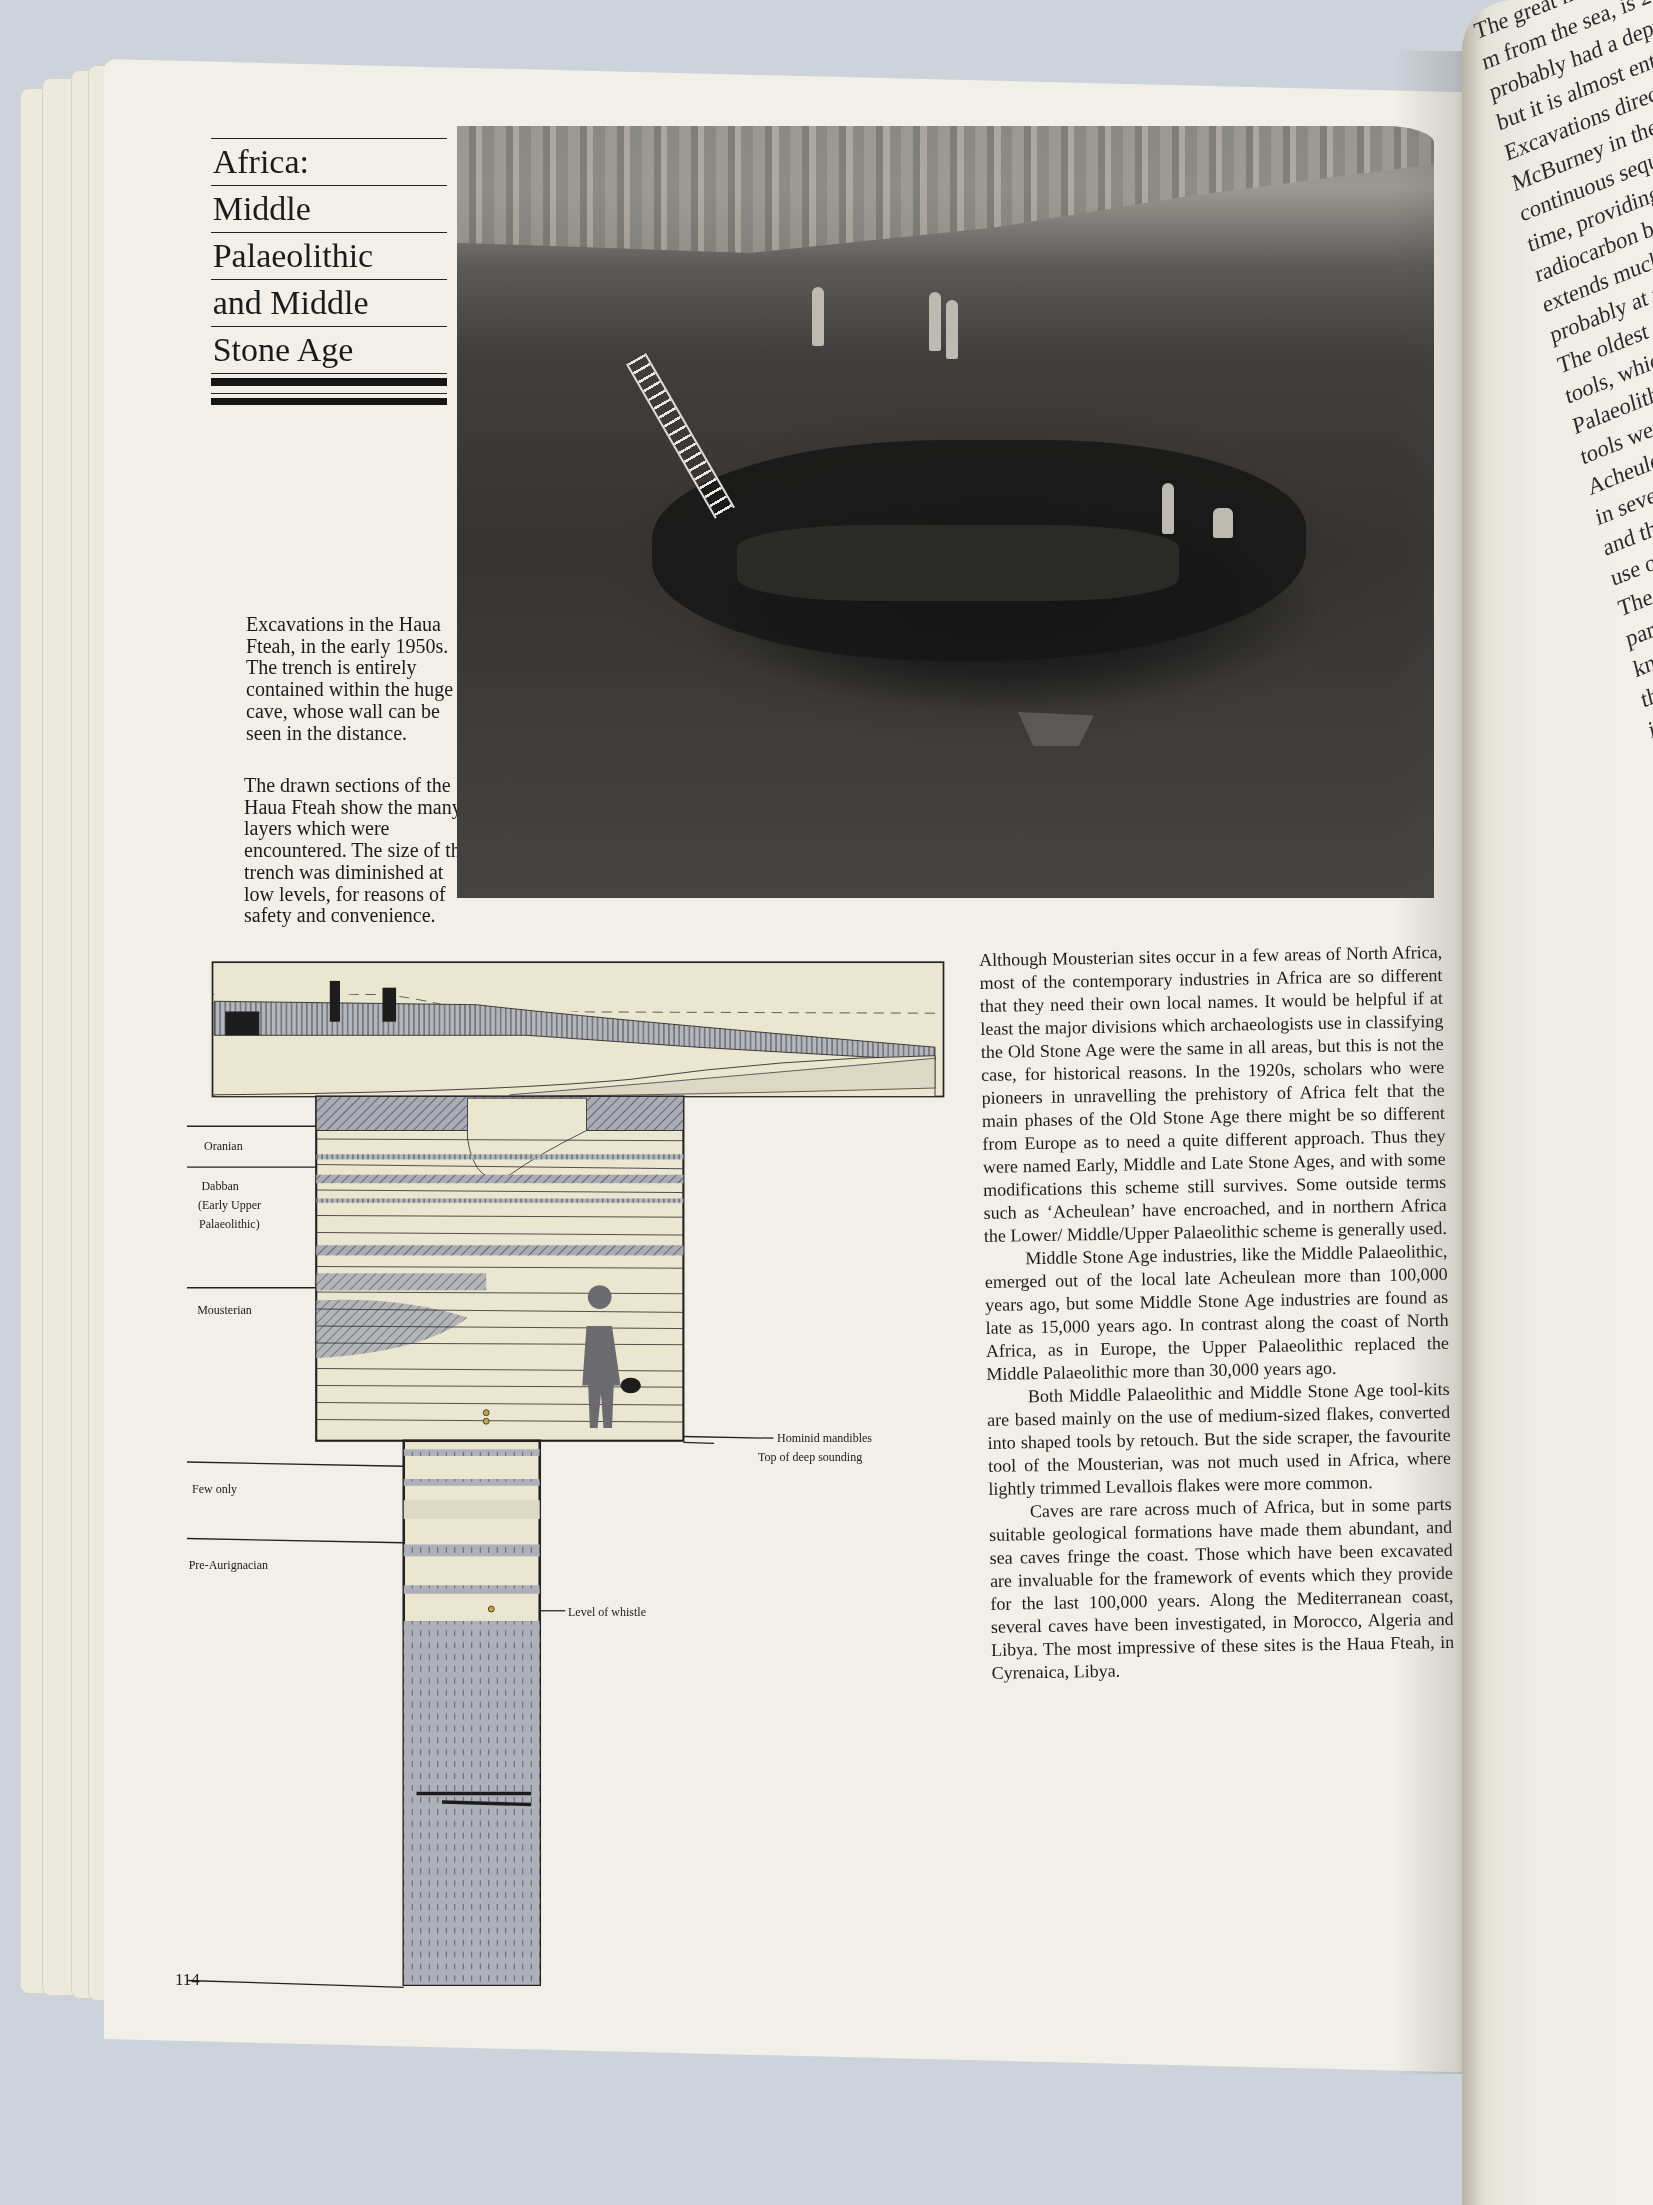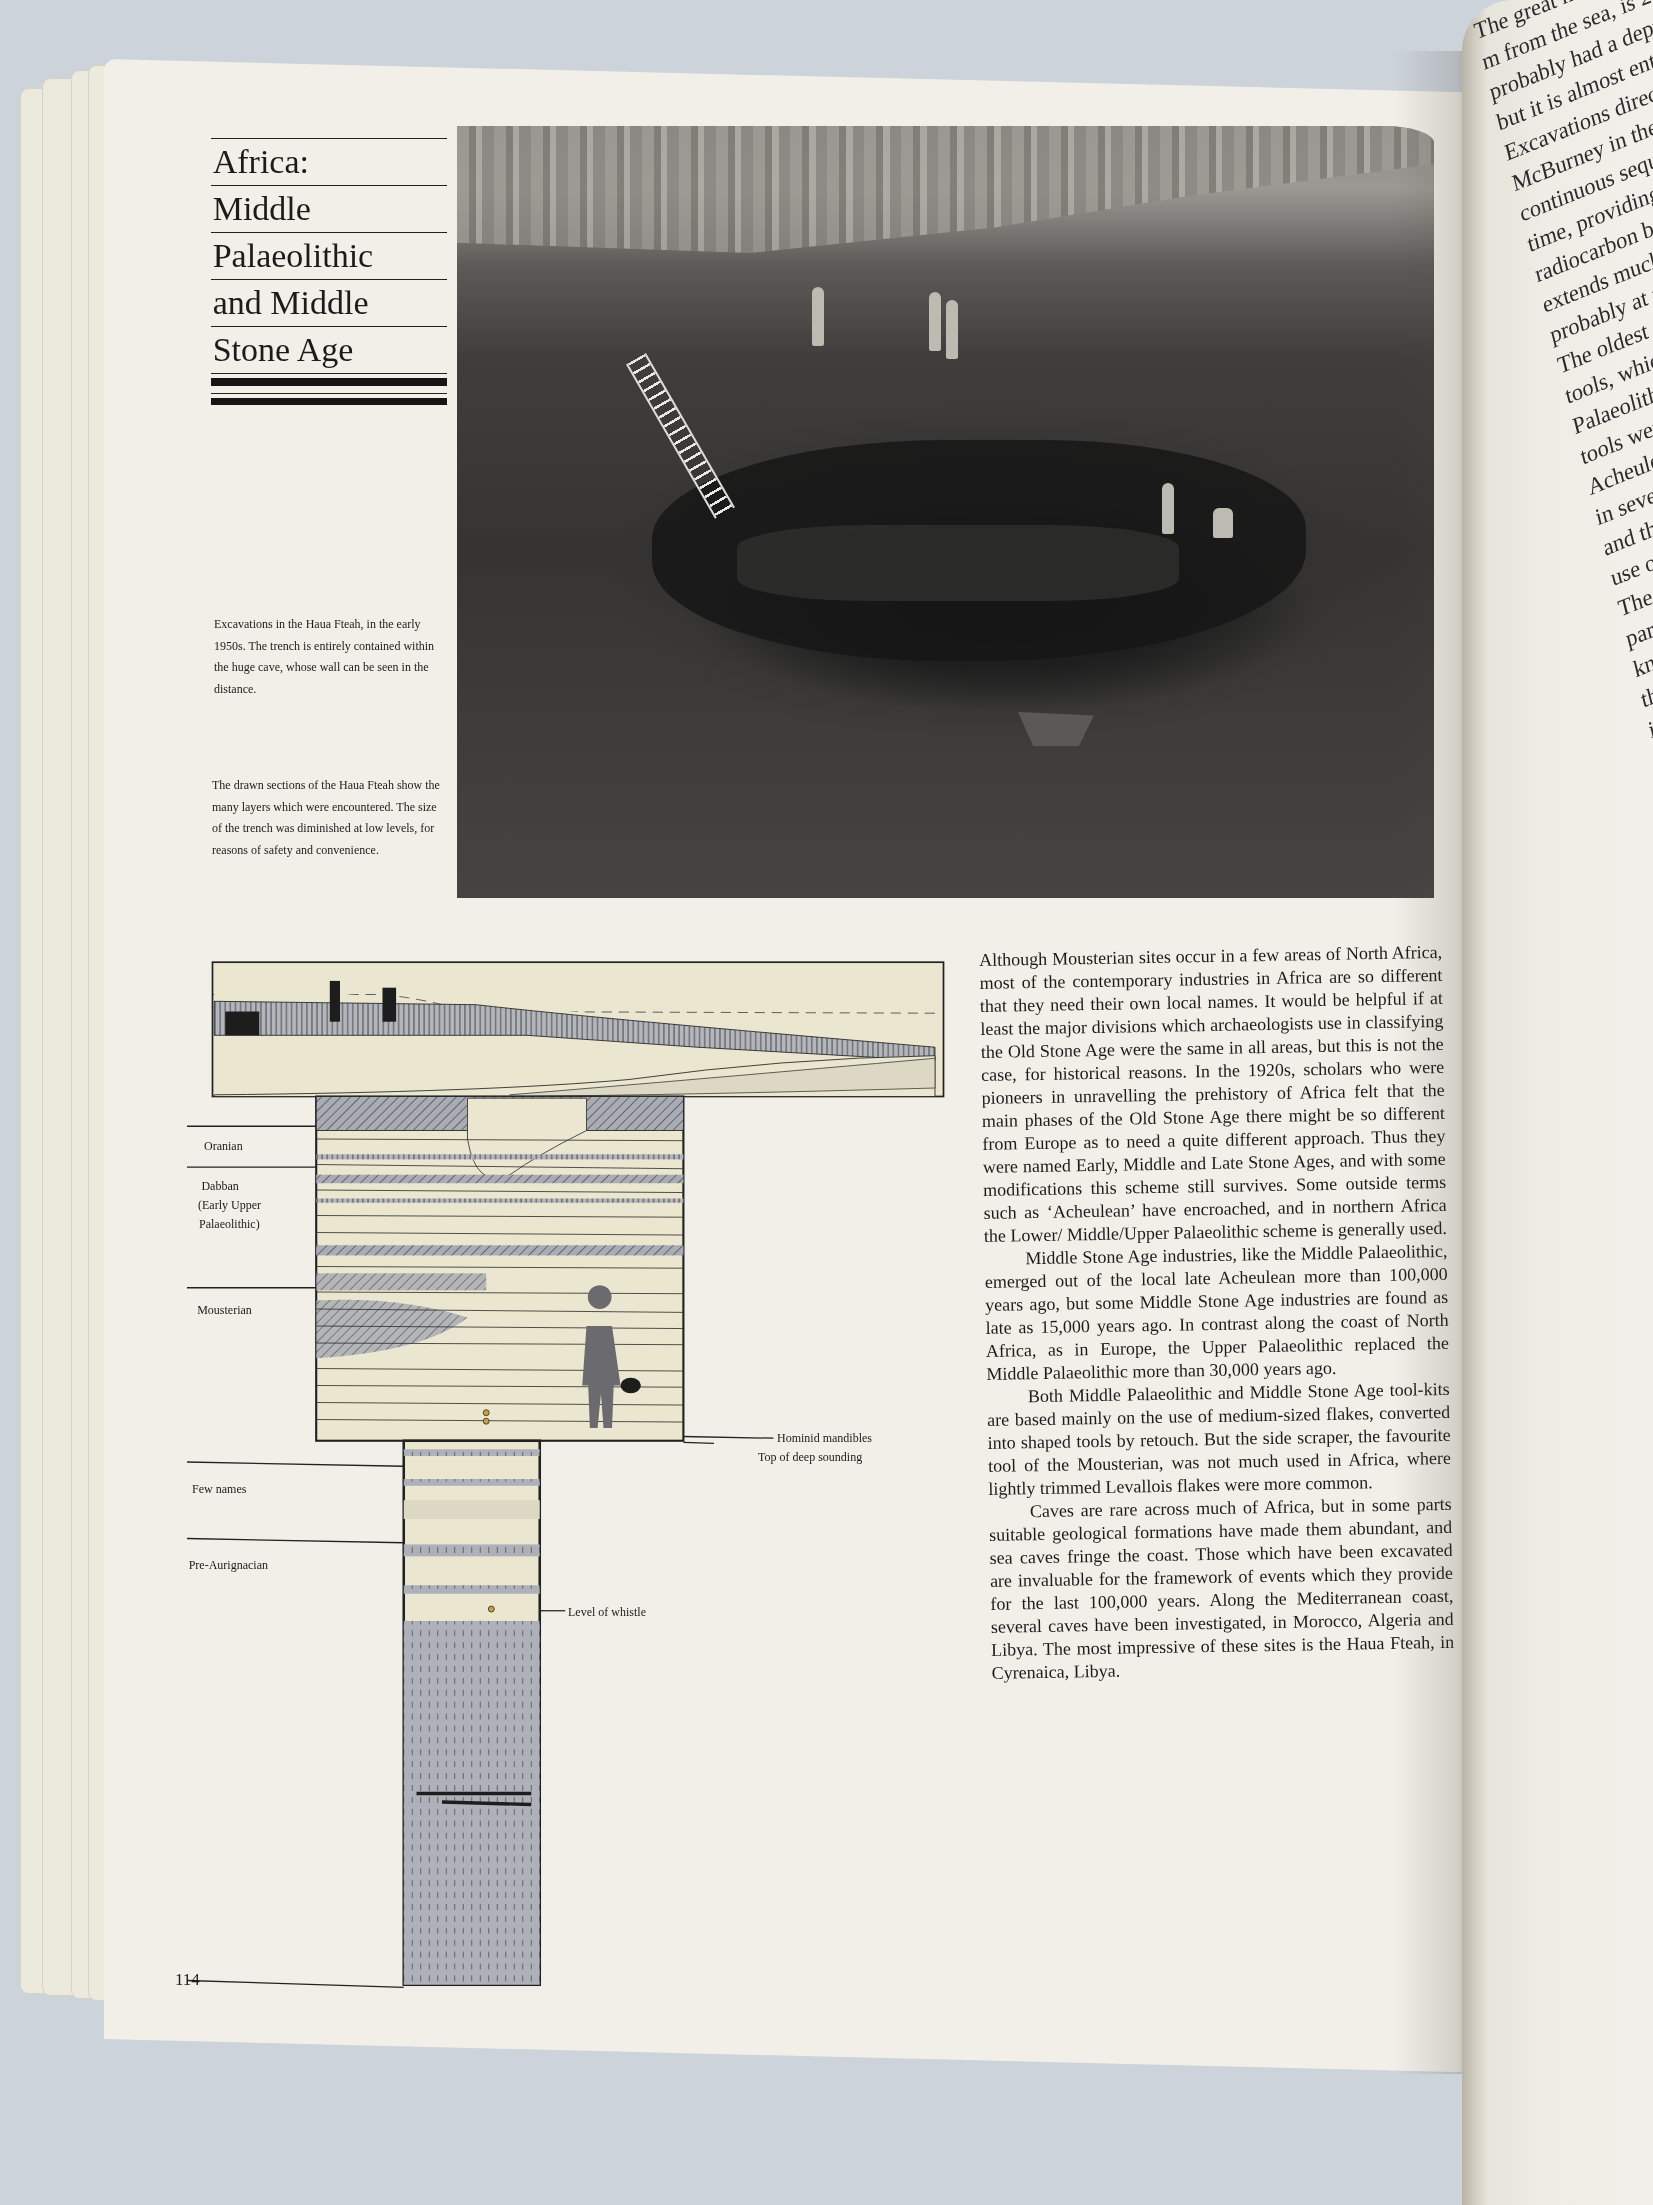--- a/index.html
+++ b/index.html
@@ -49,21 +49,21 @@
     border-top:1.7px solid #222; font-size:34px; line-height:46px; padding-left:1.7px;
   }
   .title-rule { border-top:1.7px solid #222; }
   .title-bar { height:7.6px; background:#161616; margin-top:4.2px; }
   .intro {
     font-size:16px; line-height:20.4px; margin-top:10.2px; padding-left:1.7px;
   }
   .intro-bar { border-top:1.7px solid #222; margin-top:6.8px; }
   .intro-bar2 { height:7.6px; background:#161616; margin-top:4.2px; }
 
-  .caption { position:absolute; font-size:12px; line-height:21.7px; }
+  .caption { position:absolute; font-size:20px; line-height:21.7px;margin-left:32px; }
   .cap1 { left:214px; top:614px; width:229px; }
   .cap2 { left:212px; top:775px; width:229px; }
 
   
   .photo {
     position:absolute; left:457px; top:126px; width:977px; height:772px;
     background:
       radial-gradient(ellipse 32% 14% at 56% 62%, #141414 0%, #1f1f1f 60%, rgba(0,0,0,0) 100%),
       radial-gradient(ellipse 40% 22% at 55% 58%, #2a2a2a 0%, rgba(0,0,0,0) 100%),
       linear-gradient(180deg, #8d8b86 0%, #9c9994 8%, #5c5b58 18%, #3f3e3c 30%, #353433 55%, #3e3d3b 80%, #454442 100%);
@@ -231,21 +231,21 @@
     <line x1="0" y1="1210" x2="255" y2="1218" stroke="#222" stroke-width="1.5"></line>
     <line x1="584" y1="570" x2="690" y2="572" stroke="#222" stroke-width="1.5"></line>
     <line x1="584" y1="577" x2="620" y2="578" stroke="#222" stroke-width="1.5"></line>
     <line x1="415" y1="775" x2="445" y2="775" stroke="#222" stroke-width="1.5"></line>
   </svg>
   <div class="strata-label" style="left:17px;top:184px;">Oranian</div>
   <div class="strata-label" style="left:14.4px;top:224px;">Dabban</div>
   <div class="strata-label" style="left:11px;top:243px;">(Early Upper</div>
   <div class="strata-label" style="left:12px;top:262px;">Palaeolithic)</div>
   <div class="strata-label" style="left:10.2px;top:348px;text-align:center;">Mousterian</div>
-  <div class="strata-label" style="left:5.1px;top:527px;">Few names</div>
+  <div class="strata-label" style="left:5.1px;top:527px;">Few only</div>
   <div class="strata-label" style="left:1.7px;top:603px;">Pre-Aurignacian</div>
   <div class="strata-label" style="left:590px;top:476px;">Hominid mandibles</div>
   <div class="strata-label" style="left:571px;top:495px;">Top of deep sounding</div>
   <div class="strata-label" style="left:381px;top:650px;">Level of whistle</div>
 </div>
 
 <div class="body-text">
   <p>Although Mousterian sites occur in a few areas of North Africa, most of the contemporary industries in Africa are so different that they need their own local names. It would be helpful if at least the major divisions which archaeologists use in classifying the Old Stone Age were the same in all areas, but this is not the case, for historical reasons. In the 1920s, scholars who were pioneers in unravelling the prehistory of Africa felt that the main phases of the Old Stone Age there might be so different from Europe as to need a quite different approach. Thus they were named Early, Middle and Late Stone Ages, and with some modifications this scheme still survives. Some outside terms such as ‘Acheulean’ have encroached, and in northern Africa the Lower/ Middle/Upper Palaeolithic scheme is generally used.</p>
   <p class="indent">Middle Stone Age industries, like the Middle Palaeolithic, emerged out of the local late Acheulean more than 100,000 years ago, but some Middle Stone Age industries are found as late as 15,000 years ago. In contrast along the coast of North Africa, as in Europe, the Upper Palaeolithic replaced the Middle Palaeolithic more than 30,000 years ago.</p>
   <p class="indent">Both Middle Palaeolithic and Middle Stone Age tool-kits are based mainly on the use of medium-sized flakes, converted into shaped tools by retouch. But the side scraper, the favourite tool of the Mousterian, was not much used in Africa, where lightly trimmed Levallois flakes were more common.</p>

